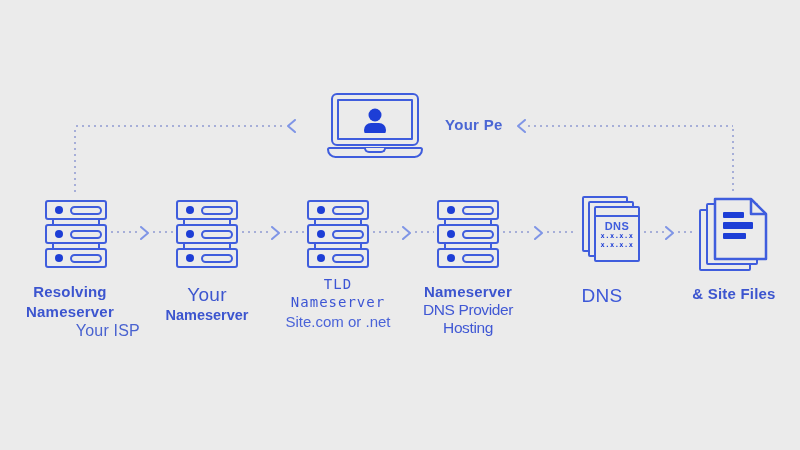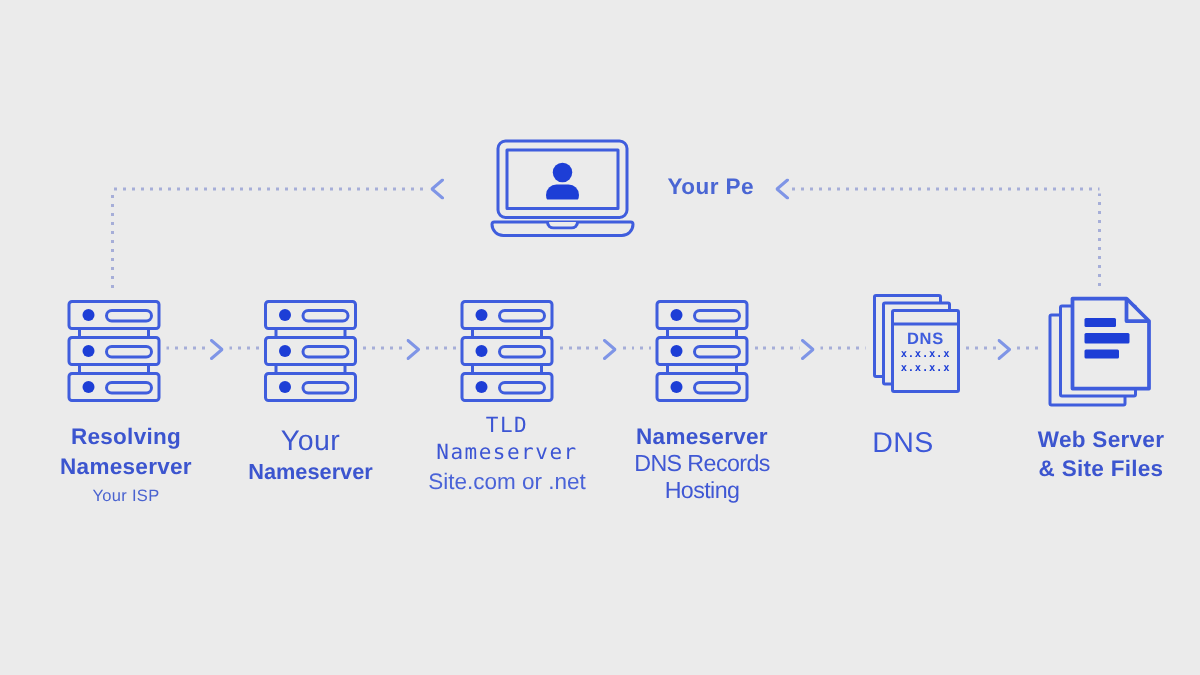--- a/index.html
+++ b/index.html
@@ -51,21 +51,21 @@
   .file-page{width:52px;height:62px;}
   .page-head{height:7px;border-bottom:2px solid var(--ol);}
   .page-title{font-weight:600;font-size:11px;letter-spacing:.5px;color:var(--ol);
               text-align:center;margin-top:3px;line-height:12px;}
   .page-row{font-family:"DejaVu Sans Mono",monospace;font-weight:700;font-size:7px;
             line-height:9px;color:var(--solid);text-align:center;letter-spacing:.5px;}
 
   
   .lbl{position:absolute;text-align:center;}
   .l-bold{font-weight:700;font-size:15px;line-height:20px;color:#3c55cf;letter-spacing:.2px;}
-  .l-small{font-size:11px;line-height:18px;color:#4a63d0;letter-spacing:.2px;}
+  .l-small{font-size:16px;line-height:18px;color:#4a63d0;letter-spacing:.2px;text-align:right;}
   .l-reg-lg{font-size:19px;line-height:23px;font-weight:400;color:#3d56cf;letter-spacing:.3px;}
   .l-bold-sm{font-weight:700;font-size:14.5px;line-height:19px;color:#3c55cf;}
   .l-mono{font-family:"DejaVu Sans Mono",monospace;font-size:14px;line-height:18px;
           letter-spacing:1px;color:#3c55d4;}
   .l-reg{font-size:15px;line-height:22px;color:#4a63d8;}
   .l-cond{font-size:15.5px;line-height:18px;letter-spacing:-.4px;color:#4058d4;}
   .l-dns{font-size:19px;line-height:23px;font-weight:400;color:#3d58d8;letter-spacing:.3px;}
 </style>
 </head>
 <body>
@@ -209,45 +209,44 @@
     <polyline points="1,1 8,7 1,13" fill="none" stroke="var(--chev)" stroke-width="2" stroke-linecap="round" stroke-linejoin="round"></polyline>
   </svg>
   <div class="hdots" style="left:547px;top:231px;width:30px"></div>
 
   <div class="hdots" style="left:644px;top:231px;width:20px"></div>
   <svg class="chev" style="left:665px;top:226px" width="9" height="14" viewBox="0 0 9 14">
     <polyline points="1,1 8,7 1,13" fill="none" stroke="var(--chev)" stroke-width="2" stroke-linecap="round" stroke-linejoin="round"></polyline>
   </svg>
   <div class="hdots" style="left:678px;top:231px;width:18px"></div>
 
-  <div class="lbl" style="left:14px;top:282px;width:140px">
+  <div class="lbl" style="left:0;top:282px;width:140px">
     <div class="l-bold">Resolving</div>
     <div class="l-bold">Nameserver</div>
     <div class="l-small">Your ISP</div>
   </div>
 
   <div class="lbl" style="left:137px;top:283px;width:140px">
     <div class="l-reg-lg">Your</div>
     <div class="l-bold-sm">Nameserver</div>
   </div>
 
   <div class="lbl" style="left:263px;top:275px;width:150px">
     <div class="l-mono">TLD</div>
     <div class="l-mono">Nameserver</div>
     <div class="l-reg">Site.com or .net</div>
   </div>
 
   <div class="lbl" style="left:393px;top:282px;width:150px">
     <div class="l-bold" style="line-height:19px">Nameserver</div>
-    <div class="l-cond">DNS Records</div>
+    <div class="l-cond">DNS Provider</div>
     <div class="l-cond">Hosting</div>
   </div>
 
   <div class="lbl" style="left:542px;top:284px;width:120px">
     <div class="l-dns">DNS</div>
   </div>
 
   <div class="lbl" style="left:674px;top:284px;width:120px">
-    <div class="l-bold" style="line-height:19px">Web Server</div>
     <div class="l-bold" style="line-height:19px">&amp; Site Files</div>
   </div>
 
 </div>
 
 </body></html>

